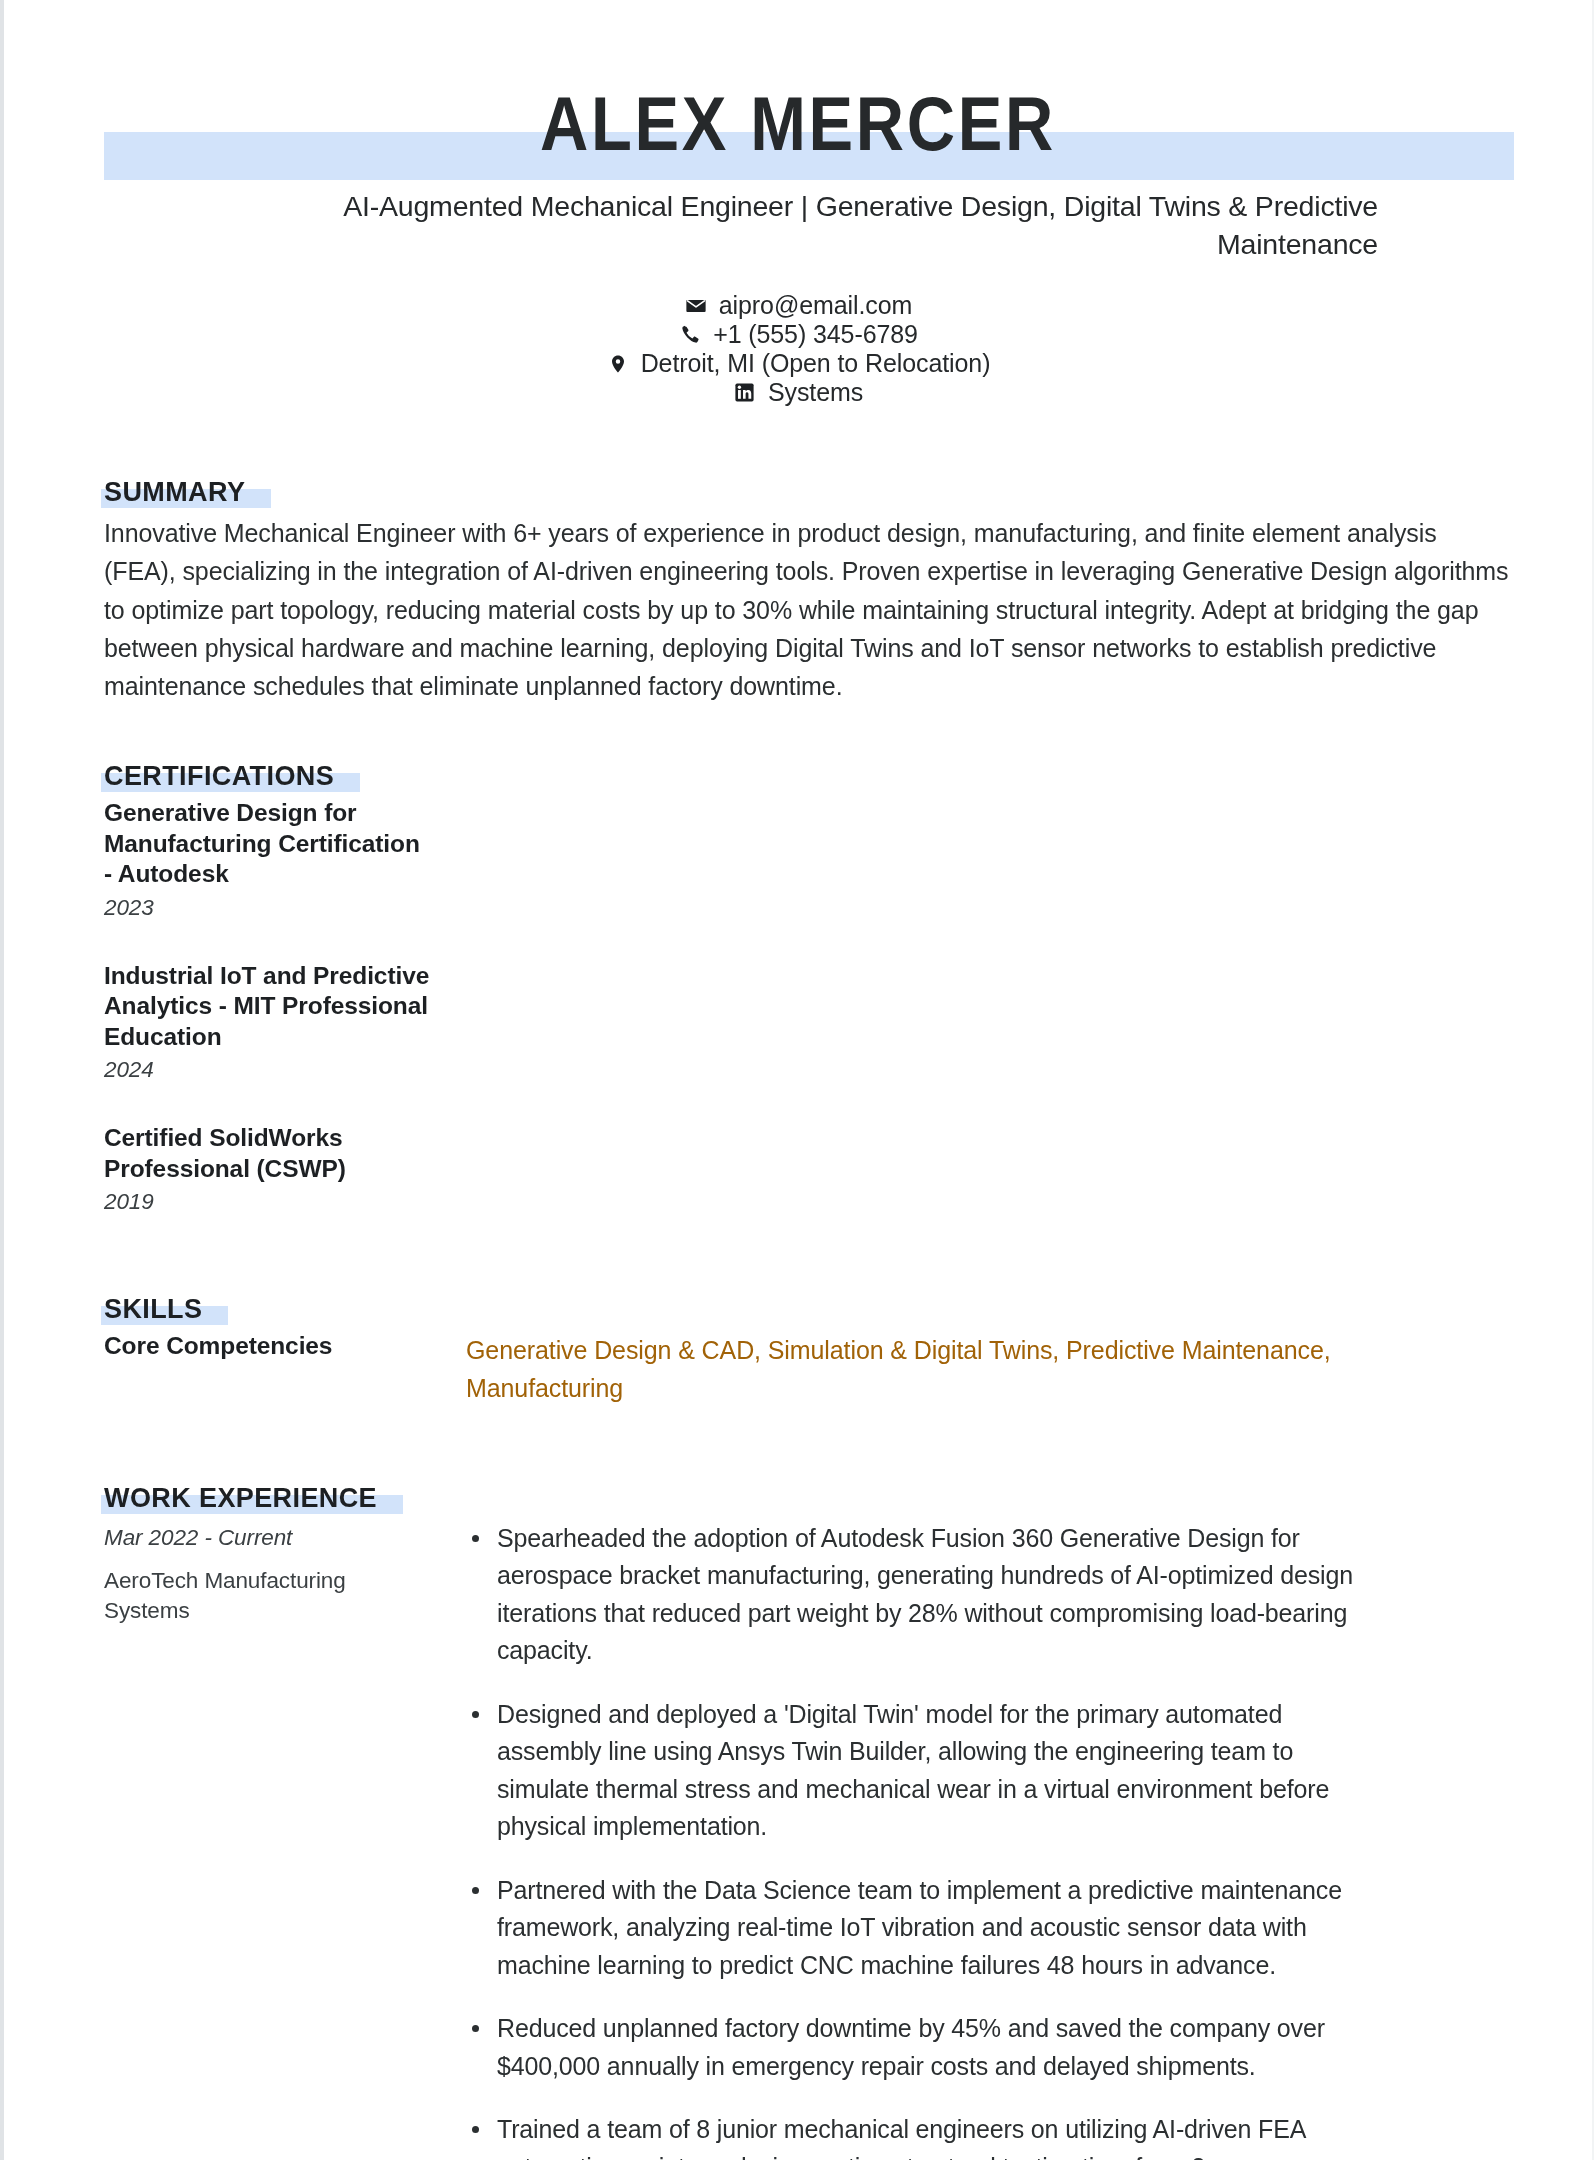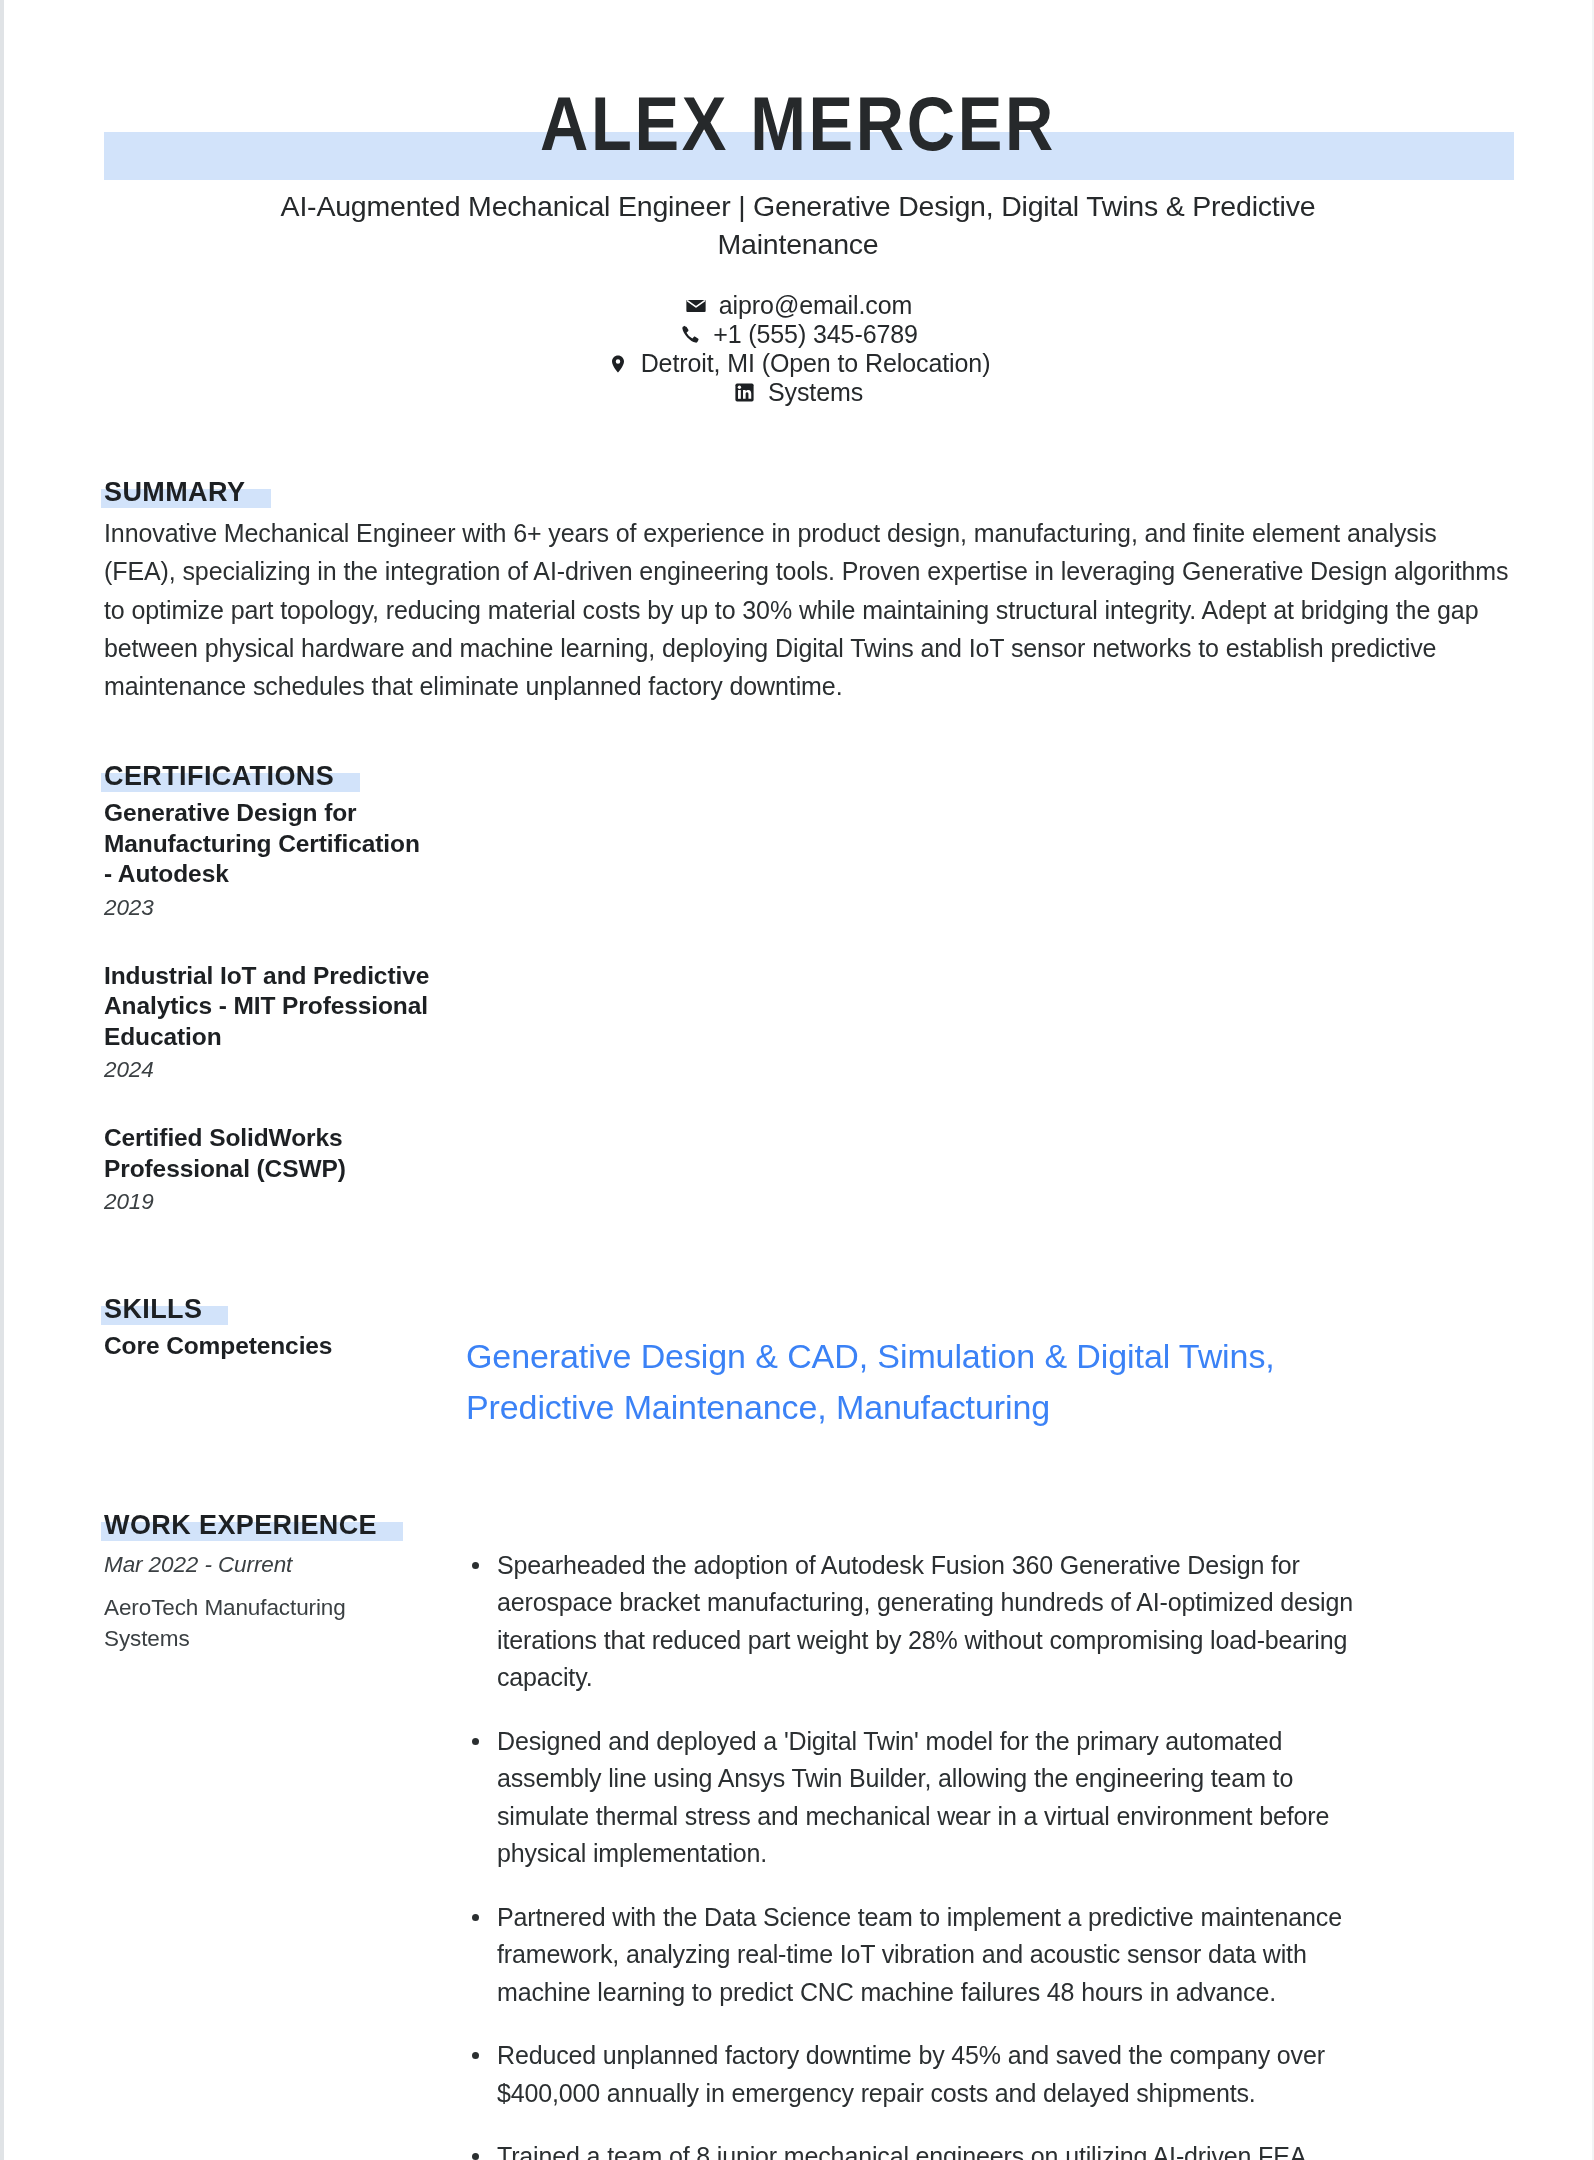--- a/index.html
+++ b/index.html
@@ -45,21 +45,21 @@
     font-weight: 700;
     letter-spacing: 3px;
     color: #26292b;
     line-height: 1.0;
     transform: scaleX(0.88);
   }
 
   .headline {
     margin: 26px auto 0 auto;
     width: 1160px;
-    text-align: center;
+    text-align: right;
     font-size: 28.5px;
     line-height: 1.32;
     color: #26292b;
     letter-spacing: -0.2px;
   }
 
   .contact-list {
     margin-top: 28px;
     display: flex;
     flex-direction: column;
@@ -159,23 +159,23 @@
     color: #3b4043;
     line-height: 1.35;
     margin-top: 13px;
     letter-spacing: -0.1px;
   }
 
   .cert-block { margin-bottom: 38px; }
   .cert-block:last-child { margin-bottom: 0; }
 
   .skills-value {
-    font-size: 34px;
+    font-size: 25px;
     line-height: 1.52;
-    color: #3b82f6;
+    color: #a16207;
     letter-spacing: -0.1px;
     max-width: 900px;
   }
 
   ul.bullets {
     list-style: none;
     margin: 0;
     padding: 0;
   }
   ul.bullets li {

